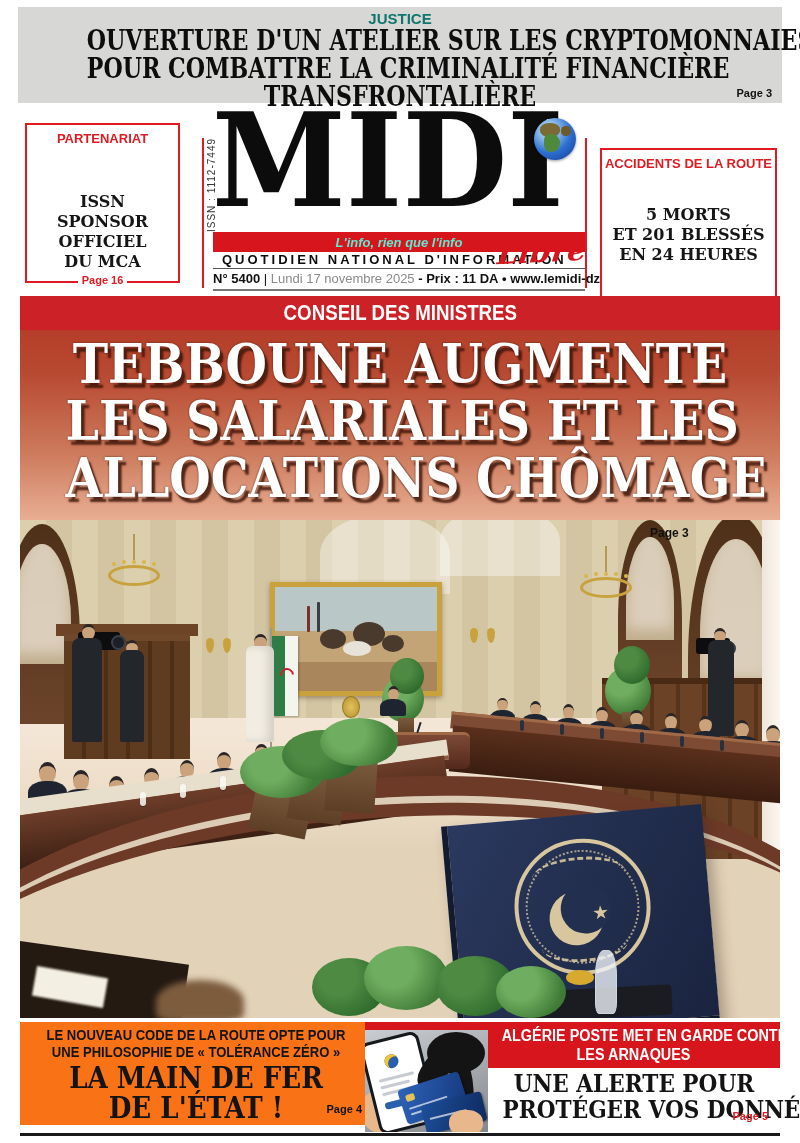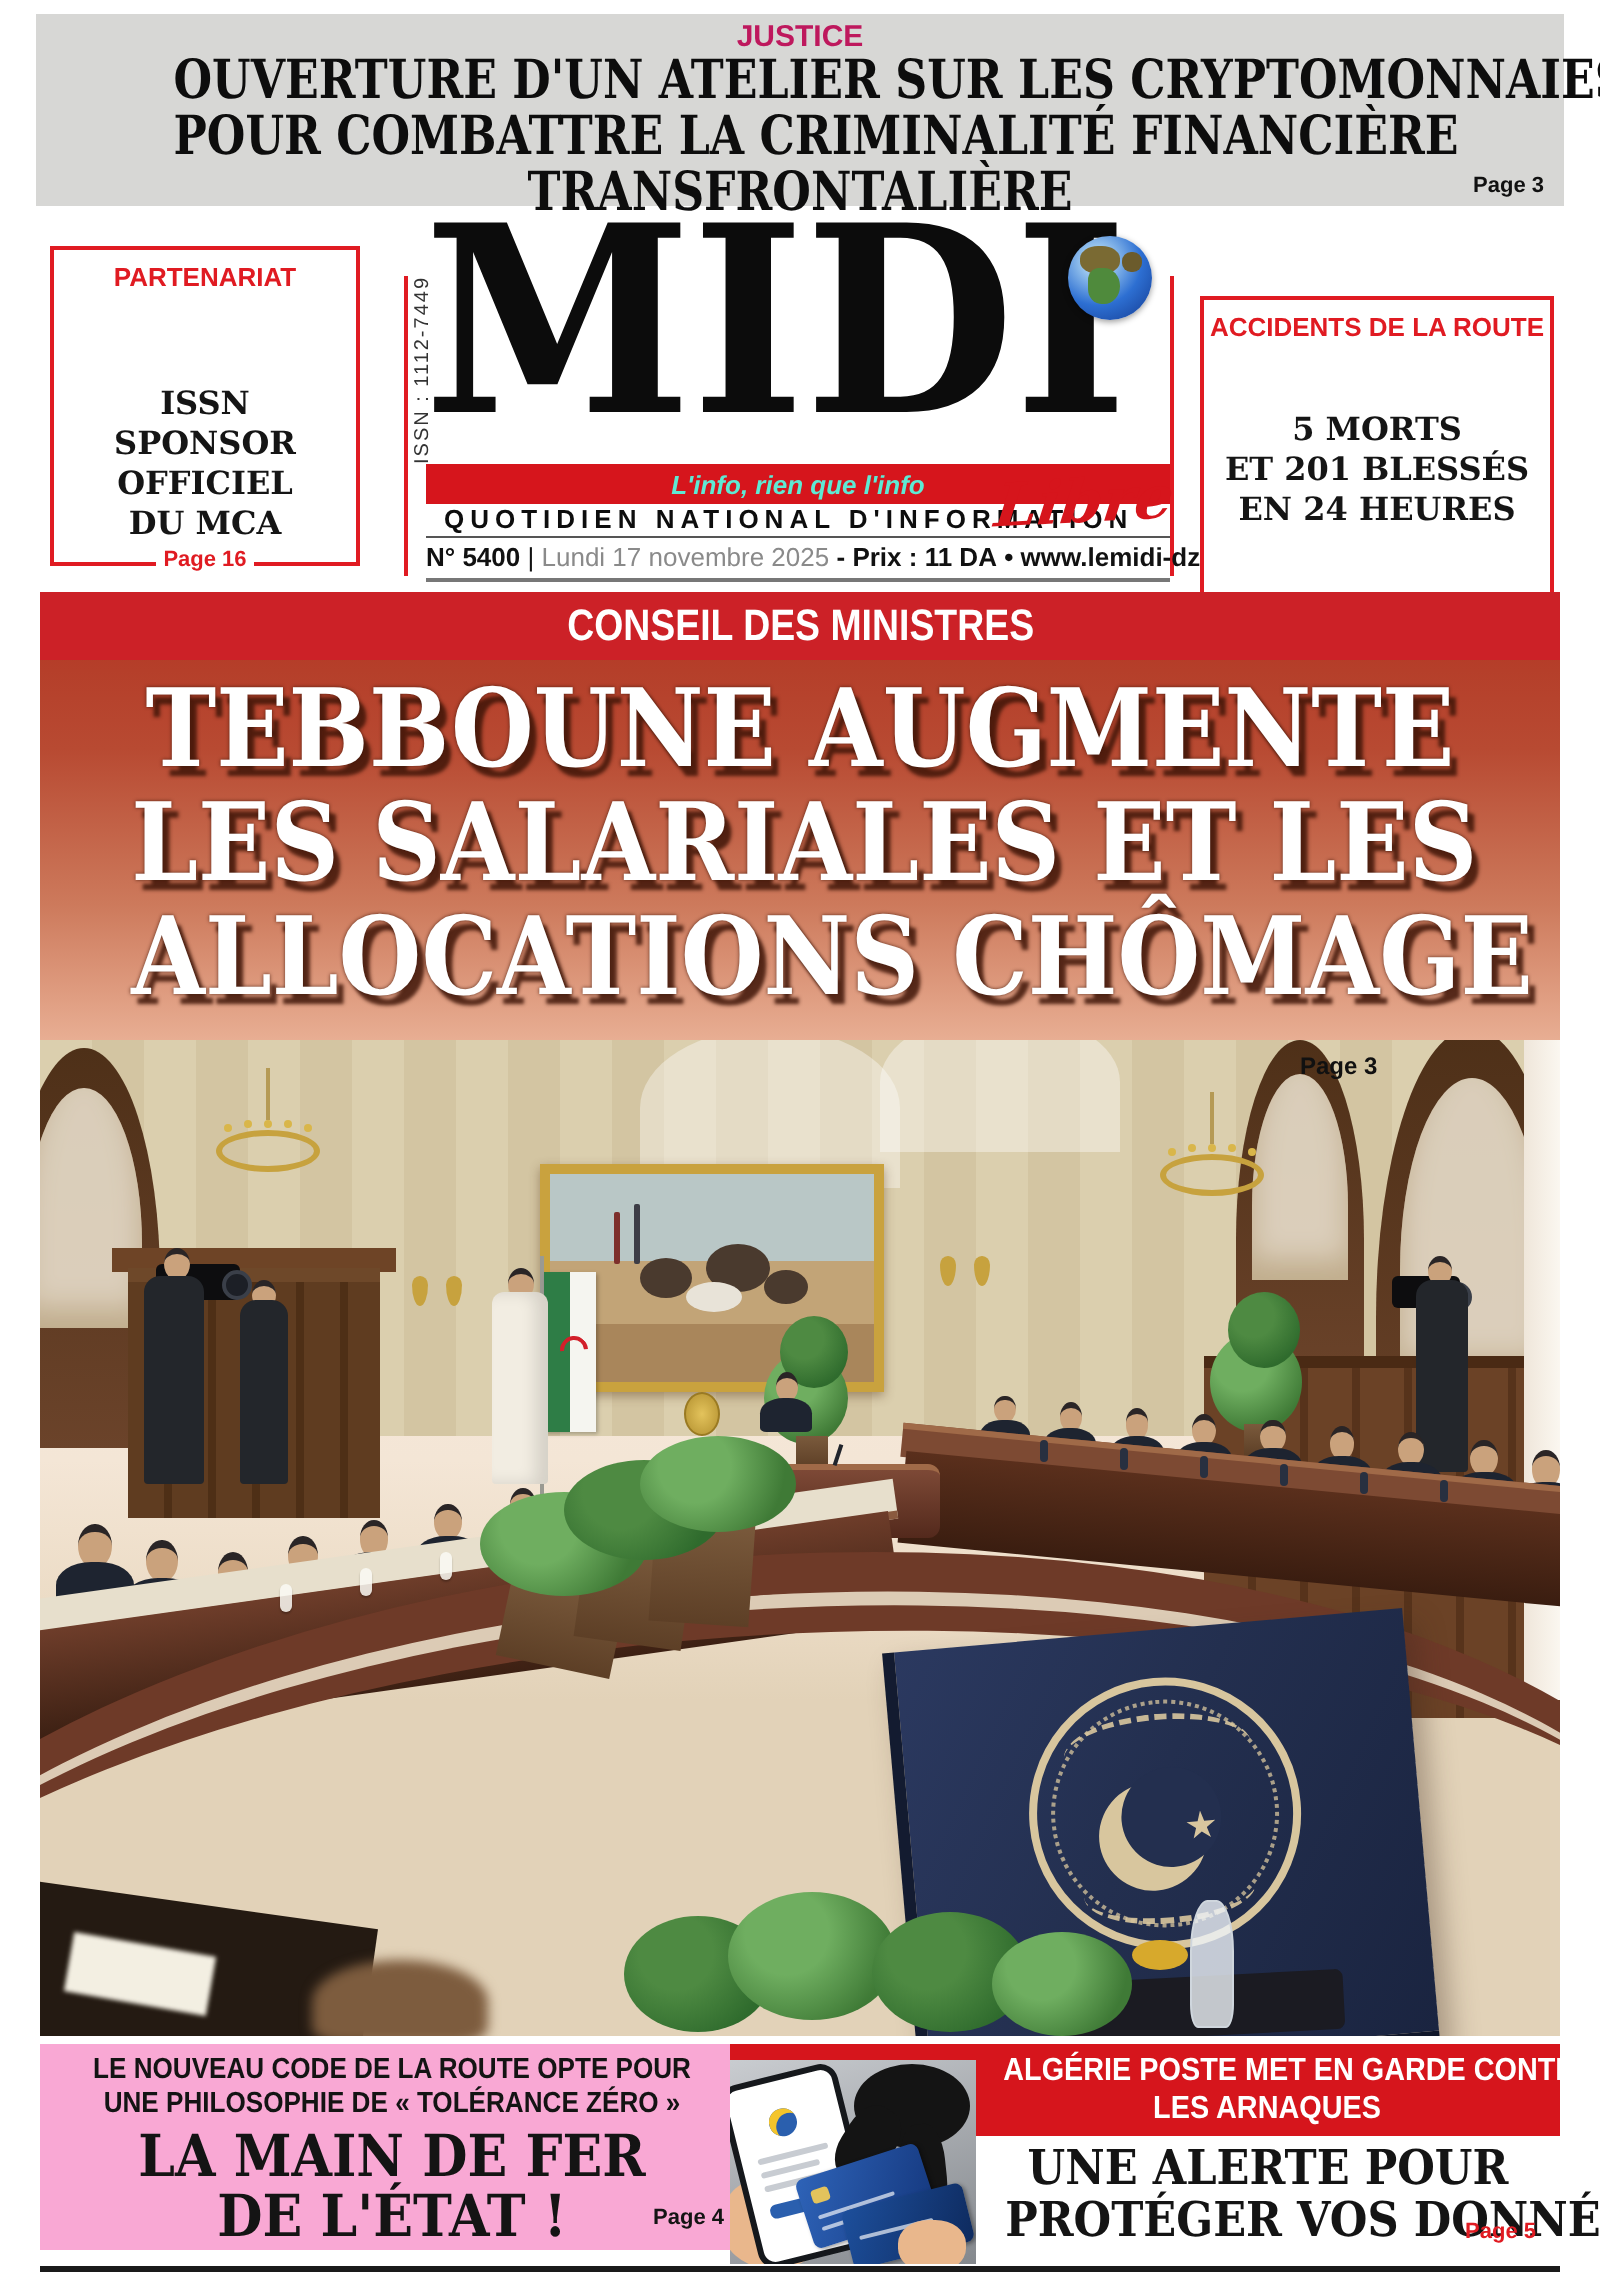--- a/index.html
+++ b/index.html
@@ -4,21 +4,21 @@
 <style>
   html,body{margin:0;padding:0;background:#fff;}
   .page{position:relative;width:800px;height:1143px;background:#fff;overflow:hidden;
         font-family:"Liberation Sans",sans-serif;}
   .abs{position:absolute;}
   .cond{display:block;transform:scaleX(.82);transform-origin:center;white-space:nowrap;}
   .cond9{display:block;transform:scaleX(.9);transform-origin:center;white-space:nowrap;}
 
   
   .top-banner{left:18px;top:7px;width:764px;height:96px;background:#d7d7d5;text-align:center;}
-  .tb-kicker{font-weight:bold;font-size:15px;color:#be185d;margin-top:3px;}
+  .tb-kicker{font-weight:bold;font-size:15px;color:#0f766e;margin-top:3px;}
   .tb-head{font-family:"DejaVu Serif",serif;font-weight:bold;font-size:27px;line-height:28px;color:#0d0d0d;}
   .tb-page{right:10px;bottom:4px;font-size:11px;font-weight:bold;color:#111;}
 
   
   .kbox{border:2px solid #e01b22;background:#fff;}
   .kbox-kicker{text-align:center;color:#e01b22;font-weight:bold;font-size:13px;margin-top:6px;}
   .kbox-title{font-family:"DejaVu Serif",serif;font-weight:bold;font-size:16px;line-height:20px;
               color:#151515;text-align:center;}
   .kbox-page{position:absolute;left:0;right:0;bottom:-7px;text-align:center;}
   .kbox-page span{display:inline-block;background:#fff;color:#e01b22;font-weight:bold;font-size:11px;padding:0 4px;}
@@ -129,21 +129,21 @@
   .cable{position:absolute;left:546px;top:450px;width:28px;height:15px;background:#d7a92c;border-radius:50%;}
   .glass{position:absolute;left:575px;top:430px;width:20px;height:62px;border:1px solid #cfd6dd;
       background:rgba(237,242,247,.8);border-radius:40% 40% 18% 18%;}
   .wedge{position:absolute;left:-12px;top:432px;width:176px;height:84px;background:#241a12;transform:rotate(8deg);}
   .paper{position:absolute;left:14px;top:452px;width:72px;height:30px;background:#f3efe2;transform:rotate(10deg);filter:blur(1px);}
   .blurhead{position:absolute;left:136px;top:460px;width:88px;height:42px;background:#7d5c3e;
       border-radius:50% 50% 20% 20%;filter:blur(3px);}
   .pillar{position:absolute;left:742px;top:0;width:18px;height:330px;background:linear-gradient(90deg,#efe6da,#fbf7f0);}
 
   
-  .bl-box{left:20px;top:1022px;width:352px;height:103px;background:#f9a8d4;text-align:center;}
+  .bl-box{left:20px;top:1022px;width:352px;height:103px;background:#f97316;text-align:center;}
   .bl-kicker{font-weight:bold;font-size:14.5px;line-height:17px;color:#141414;margin-top:5px;}
   .bl-head{font-family:"DejaVu Serif",serif;font-weight:bold;font-size:29px;line-height:30px;color:#141414;margin-top:2px;}
   .bl-page{right:10px;bottom:10px;font-size:11px;font-weight:bold;color:#141414;}
   .br-banner{left:365px;top:1022px;width:415px;height:46px;background:#d6151c;display:flex;flex-direction:column;
       justify-content:center;padding-left:122px;box-sizing:border-box;}
   .br-kicker{color:#fff;font-weight:bold;font-size:16px;line-height:19px;text-align:center;}
   .br-head{left:488px;top:1071px;width:292px;text-align:center;font-family:"DejaVu Serif",serif;font-weight:bold;
       font-size:24px;line-height:26px;color:#141414;}
   .br-page{left:488px;top:1110px;width:280px;text-align:right;font-size:11px;font-weight:bold;color:#e01b22;position:absolute;}
   .bphoto{left:365px;top:1030px;width:123px;height:102px;background:linear-gradient(160deg,#c9ccd0,#84888d);overflow:hidden;z-index:5;}

